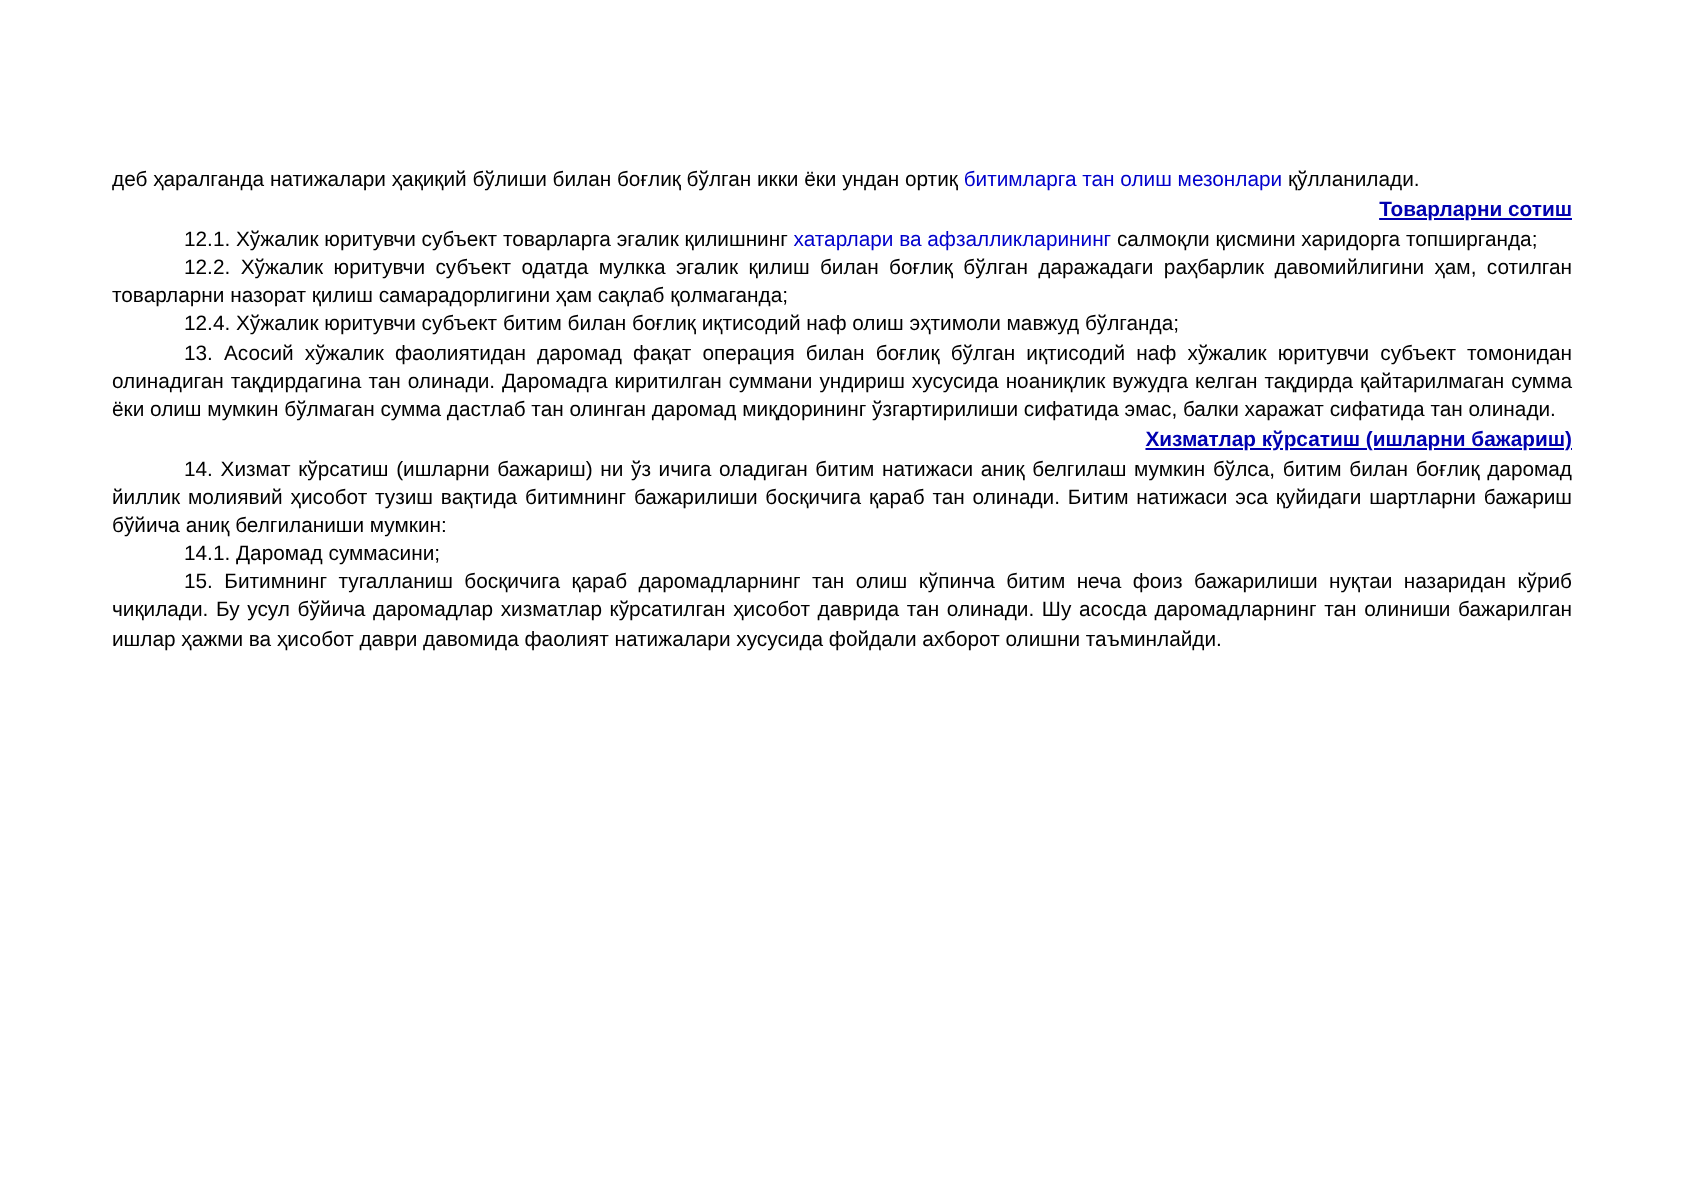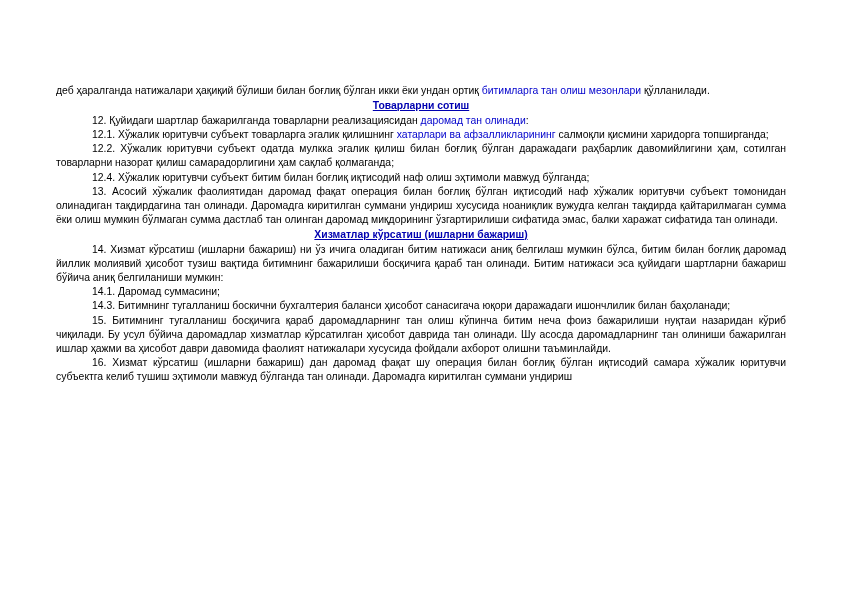--- a/index.html
+++ b/index.html
@@ -28,43 +28,40 @@
     text-justify: inter-word;
     margin: 0 0 0 0;
   }
   .indent {
     text-indent: 36px;
   }
   .heading {
     font-size: 10.4px;
     line-height: 14.1px;
     font-weight: bold;
-    text-align: center;
+    text-align: right;
     color: #0000b0;
     margin: 1px 0 1px 0;
   }
   .heading-underline {
     text-decoration: underline;
   }
   .blue {
     color: #0000cc;
   }
 </style>
 </head>
 <body>
 
 <div class="page">
   <div id="doc-body">
       <p class="para"><span>деб ҳаралганда натижалари ҳақиқий бўлиши билан боғлиқ бўлган икки ёки ундан ортиқ </span><span class="blue">битимларга тан олиш мезонлари</span><span> қўлланилади.</span></p>
       <div class="heading"><span class="heading-underline">Товарларни сотиш</span></div>
-      <p class="para indent"><span>12. Қуйидаги шартлар бажарилганда товарларни реализациясидан </span><span class="blue">даромад тан олинади</span><span>:</span></p>
       <p class="para indent"><span>12.1. Хўжалик юритувчи субъект товарларга эгалик қилишнинг </span><span class="blue">хатарлари ва афзалликларининг</span><span> салмоқли қисмини харидорга топширганда;</span></p>
       <p class="para indent"><span>12.2. Хўжалик юритувчи субъект одатда мулкка эгалик қилиш билан боғлиқ бўлган даражадаги раҳбарлик давомийлигини ҳам, сотилган товарларни назорат қилиш самарадорлигини ҳам сақлаб қолмаганда;</span></p>
       <p class="para indent"><span>12.4. Хўжалик юритувчи субъект битим билан боғлиқ иқтисодий наф олиш эҳтимоли мавжуд бўлганда;</span></p>
       <p class="para indent"><span>13. Асосий хўжалик фаолиятидан даромад фақат операция билан боғлиқ бўлган иқтисодий наф хўжалик юритувчи субъект томонидан олинадиган тақдирдагина тан олинади. Даромадга киритилган суммани ундириш хусусида ноаниқлик вужудга келган тақдирда қайтарилмаган сумма ёки олиш мумкин бўлмаган сумма дастлаб тан олинган даромад миқдорининг ўзгартирилиши сифатида эмас, балки харажат сифатида тан олинади.</span></p>
       <div class="heading"><span class="heading-underline">Хизматлар кўрсатиш (ишларни бажариш)</span></div>
       <p class="para indent"><span>14. Хизмат кўрсатиш (ишларни бажариш) ни ўз ичига оладиган битим натижаси аниқ белгилаш мумкин бўлса, битим билан боғлиқ даромад йиллик молиявий ҳисобот тузиш вақтида битимнинг бажарилиши босқичига қараб тан олинади. Битим натижаси эса қуйидаги шартларни бажариш бўйича аниқ белгиланиши мумкин:</span></p>
       <p class="para indent"><span>14.1. Даромад суммасини;</span></p>
-      <p class="para indent"><span>14.3. Битимнинг тугалланиш боскични бухгалтерия баланси ҳисобот санасигача юқори даражадаги ишончлилик билан баҳоланади;</span></p>
       <p class="para indent"><span>15. Битимнинг тугалланиш босқичига қараб даромадларнинг тан олиш кўпинча битим неча фоиз бажарилиши нуқтаи назаридан кўриб чиқилади. Бу усул бўйича даромадлар хизматлар кўрсатилган ҳисобот даврида тан олинади. Шу асосда даромадларнинг тан олиниши бажарилган ишлар ҳажми ва ҳисобот даври давомида фаолият натижалари хусусида фойдали ахборот олишни таъминлайди.</span></p>
-      <p class="para indent"><span>16. Хизмат кўрсатиш (ишларни бажариш) дан даромад фақат шу операция билан боғлиқ бўлган иқтисодий самара хўжалик юритувчи субъектга келиб тушиш эҳтимоли мавжуд бўлганда тан олинади. Даромадга киритилган суммани ундириш</span></p>
     </div>
 </div>
 
 </body></html>

